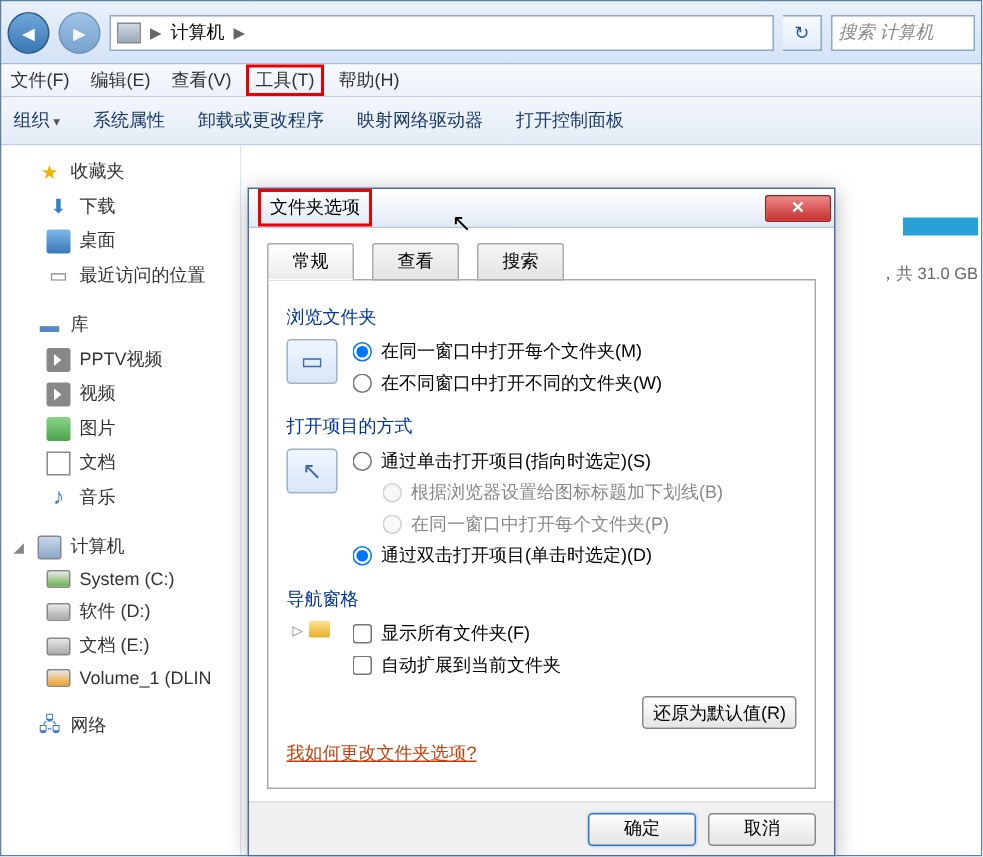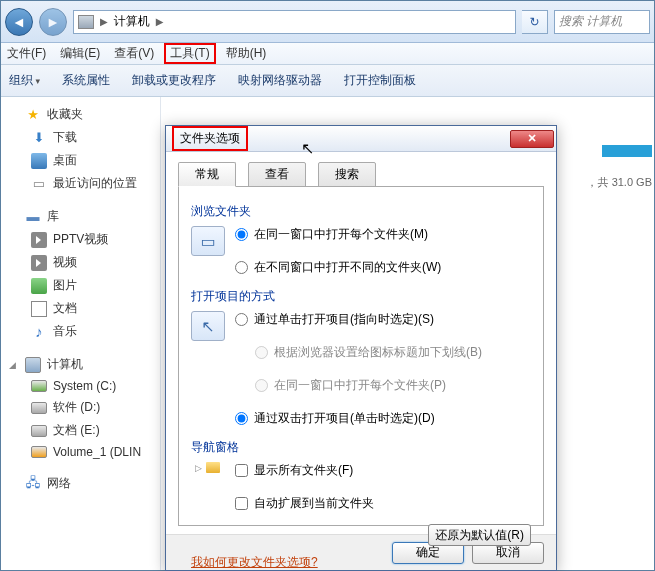--- a/index.html
+++ b/index.html
@@ -61,21 +61,21 @@
 .dlg-close { width: 44px; height: 18px; background: linear-gradient(#e88, #c83030); color: #fff; display: flex; align-items: center; justify-content: center; border: 1px solid #a02020; border-radius: 2px; font-weight: bold; font-size: 11px; }
 .dlg-body { flex: 1; padding: 10px 12px 8px 12px; background: #fff; position: relative; }
 .tabs { display: flex; gap: 12px; margin-bottom: -1px; }
 .tab { border: 1px solid #aaa; background: linear-gradient(#fff, #ececec); padding: 3px 16px; border-bottom: 1px solid #fff; position: relative; z-index: 2; border-radius: 2px 2px 0 0;}
 .tab.inactive { background: linear-gradient(#f4f4f4, #e4e4e4); border-bottom: 1px solid #aaa; z-index: 1; }
 .tab-pane { border: 1px solid #aaa; padding: 10px 12px 8px 12px; height: 340px; }
 .grp-title { color: #003399; margin: 6px 0 6px 0; }
 .grp { margin-bottom: 12px; }
 .grp-row { display: flex; align-items: flex-start; gap: 10px; }
 .grp-icon { width: 34px; height: 30px; border: 1px solid #a0b0c8; background: linear-gradient(#f0f6ff, #d8e6f8); display: flex; align-items: center; justify-content: center; color: #3a6aa8; font-size: 16px; flex-shrink: 0; border-radius: 3px;}
-.grp-opts { display: flex; flex-direction: column; gap: 16px; }
+.grp-opts { display: flex; flex-direction: column; gap: 4px; }
 .opt { display: flex; align-items: center; gap: 6px; }
 .opt.sub { margin-left: 20px; color: #888; }
 .opt input[type=radio], .opt input[type=checkbox] { margin: 0; }
 .nav-tree-indent { display: flex; align-items: center; gap: 4px; margin-left: 4px; }
 .tri { color: #888; font-size: 9px; }
 .folder-mini { width: 14px; height: 11px; background: linear-gradient(#ffe088, #e8b030); border-radius: 1px; display: inline-block; }
 .link { color: #c2410c; text-decoration: underline; cursor: pointer; margin-top: 8px; display: inline-block;}
 .dlg-btns { height: 42px; background: #f0f0f0; border-top: 1px solid #ddd; display: flex; align-items: center; justify-content: flex-end; gap: 8px; padding-right: 12px; }
 .dlg-btn { min-width: 72px; height: 22px; border: 1px solid #888; background: linear-gradient(#fff, #e4e4e4); display: flex; align-items: center; justify-content: center; border-radius: 3px;}
 .dlg-btn.primary { border: 1px solid #3a78b8; box-shadow: 0 0 2px #6ab0e8; }

